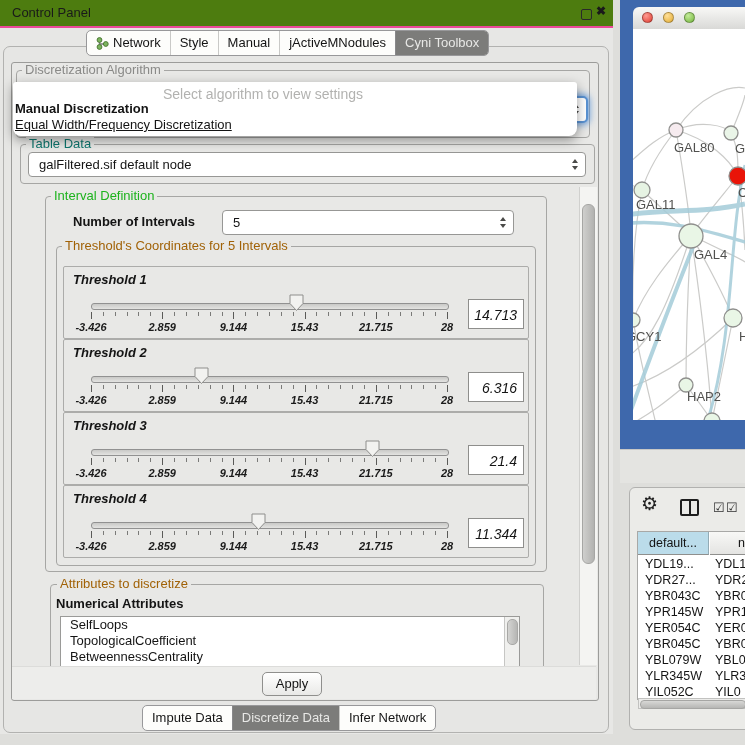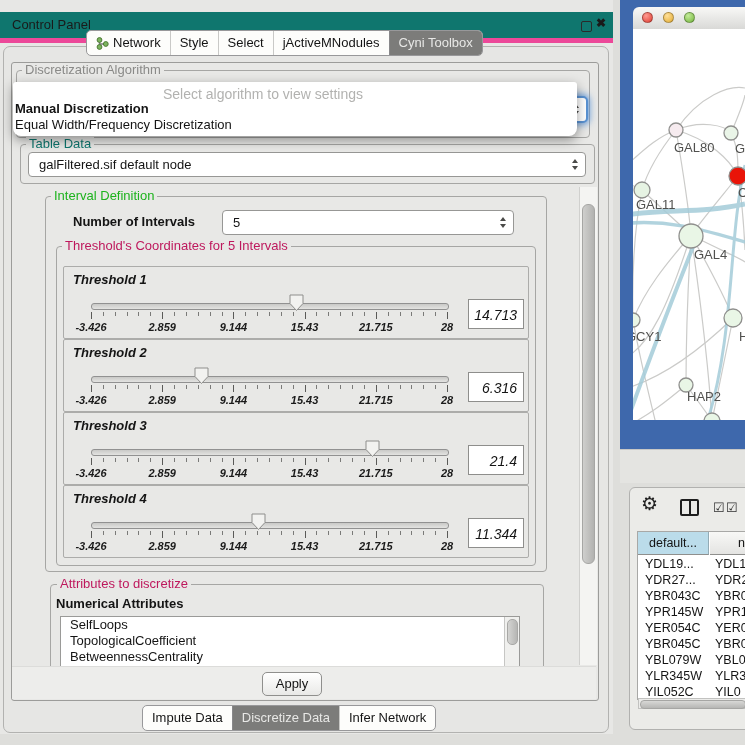--- a/index.html
+++ b/index.html
@@ -1,56 +1,56 @@
 <!DOCTYPE html>
 <html><head>
 <meta charset="utf-8">
 <style>
   html,body{margin:0;padding:0;background:#DEDEDB;}
   #root{position:relative;width:745px;height:745px;overflow:hidden;background:#DEDEDB;
         font-family:"Liberation Sans",sans-serif;color:#141414;}
   .abs{position:absolute;}
   
   #cp-window{left:0;top:0;width:613px;height:734px;background:#E7E7E5;}
-  #cp-titlebar{left:0;top:12px;width:613px;height:26px;background:#0f766e;border-bottom:5px solid #ec4899;}
+  #cp-titlebar{left:0;top:0;width:613px;height:26px;background:#4d7c0f;border-bottom:2px solid #ec4899;}
   #cp-title{left:12px;top:5px;font-size:13px;color:#1A1A1A;}
   #float-icon{left:581px;top:9px;width:9px;height:9px;border:1.6px solid #2A2A2A;border-radius:2px;}
   #close-icon{left:596px;top:4px;font-size:12px;font-weight:bold;color:#1A1A1A;}
   #cp-outer{left:3px;top:46px;width:604px;height:685px;background:#E6E6E4;border:1px solid #B2B2B0;border-radius:7px;}
   #cp-inner{left:11px;top:62px;width:586px;height:637px;background:#E8E8E6;border:1px solid #9C9C9A;border-radius:3px;}
   
   .tabbar{display:flex;background:#FDFDFB;border:1px solid #98989A;border-radius:5px;overflow:hidden;z-index:6;}
   .tab{padding:0 9px;line-height:22px;font-size:13px;color:#141414;border-left:1px solid #C9C9C7;display:flex;align-items:center;gap:4px;white-space:nowrap;}
   .tab:first-child{border-left:none;}
   .tab.sel{background:#7C7C7A;color:#E8E8E6;border-left-color:#88888A;}
   #top-tabs{left:86px;top:30px;height:24px;}
   #bottom-tabs{left:142px;top:705px;height:24px;}
   
   .group{border:1px solid #A6A6A4;border-radius:4px;}
   .grouplabel{font-size:13px;line-height:14px;background:#E8E8E6;padding:0 3px;white-space:nowrap;z-index:2;}
   .g-green{color:#1DB31D;}
-  .g-blue{color:#be185d;}
+  .g-blue{color:#a16207;}
   .g-gray{color:#8A8A88;}
   
   .combo{background:#FFFFFF;border:1px solid #979795;border-radius:4px;font-size:13px;display:flex;align-items:center;}
   .combo .val{flex:1;padding-left:10px;white-space:nowrap;overflow:hidden;}
   .updown{display:flex;flex-direction:column;gap:3px;margin-right:7px;}
   .updown i{display:block;width:0;height:0;border-left:3.5px solid transparent;border-right:3.5px solid transparent;}
   .updown .u{border-bottom:4.5px solid #4A4A48;}
   .updown .d{border-top:4.5px solid #4A4A48;}
   
   #algo-combo{left:24px;top:96px;width:560px;height:23px;border:2px solid #5A92D2;border-radius:5px;
               box-shadow:0 0 6px 2px rgba(86,145,216,.8);z-index:1;}
   
   #algo-popup{left:13px;top:82px;width:564px;height:54px;background:#FFFFFF;border-radius:3px 3px 8px 8px;
               box-shadow:0 4px 12px rgba(0,0,0,.4);z-index:10;}
   #algo-prompt{left:150px;top:4px;font-size:14px;color:#B2B2B0;}
   .algo-opt{left:2px;font-size:13px;white-space:nowrap;}
   #algo-opt0{top:19px;font-weight:bold;}
-  #algo-opt1{top:35px;}
+  #algo-opt1{top:35px;text-decoration:underline;}
   
   #td-group{left:20px;top:144px;width:573px;height:38px;}
   #td-label{left:26px;top:137px;color:#0f766e;}
   #td-combo{left:28px;top:152px;width:556px;height:23px;}
   
   #int-group{left:45px;top:196px;width:500px;height:374px;}
   #int-label{left:51px;top:189px;}
   #ni-label{left:73px;top:210px;font-size:13px;font-weight:bold;line-height:23px;}
   #ni-combo{left:222px;top:210px;width:290px;height:23px;}
   #thr-group{left:56px;top:246px;width:478px;height:318px;}
@@ -134,21 +134,21 @@
           <circle cx="3.5" cy="3" r="2.4" fill="#7CB45E" stroke="#4E7A36"></circle>
           <circle cx="3.5" cy="10" r="2.4" fill="#7CB45E" stroke="#4E7A36"></circle>
           <circle cx="9.8" cy="7" r="2.4" fill="#7CB45E" stroke="#4E7A36"></circle>
         </svg>
         <span>Network</span>
       </div>
       <div class="tab">
           <span>Style</span>
         </div>
       <div class="tab">
-          <span>Select</span>
+          <span>Manual</span>
         </div>
       <div class="tab">
           <span>jActiveMNodules</span>
         </div>
       <div class="tab sel">
           <span>Cyni Toolbox</span>
         </div>
     </div>
 
     <div class="abs" id="cp-inner"></div>

